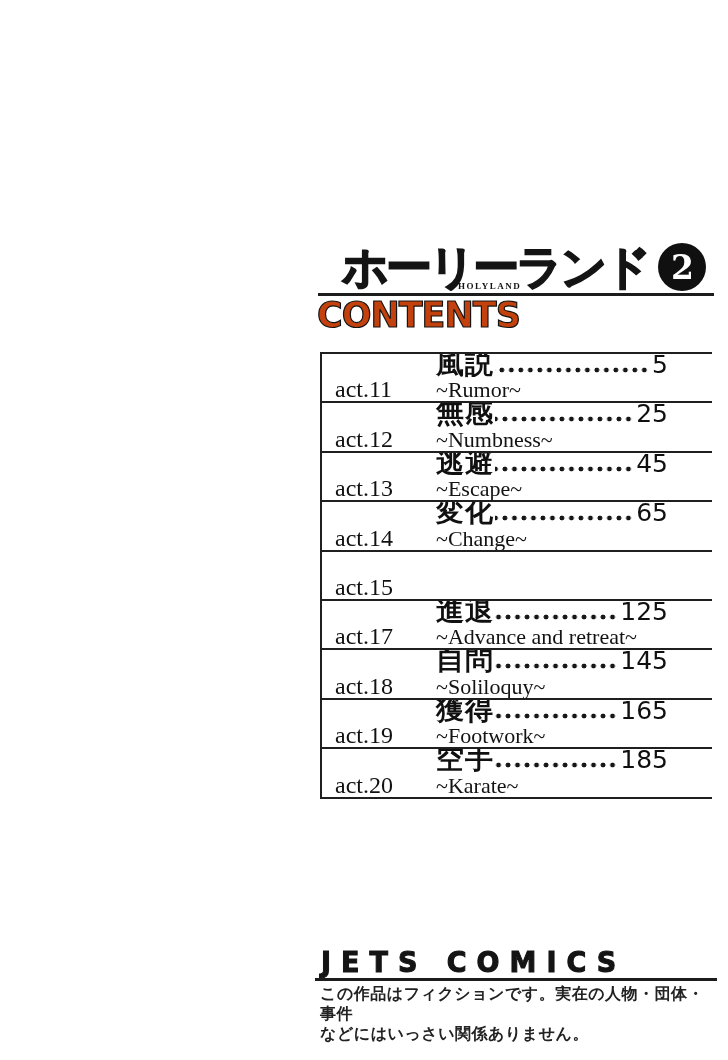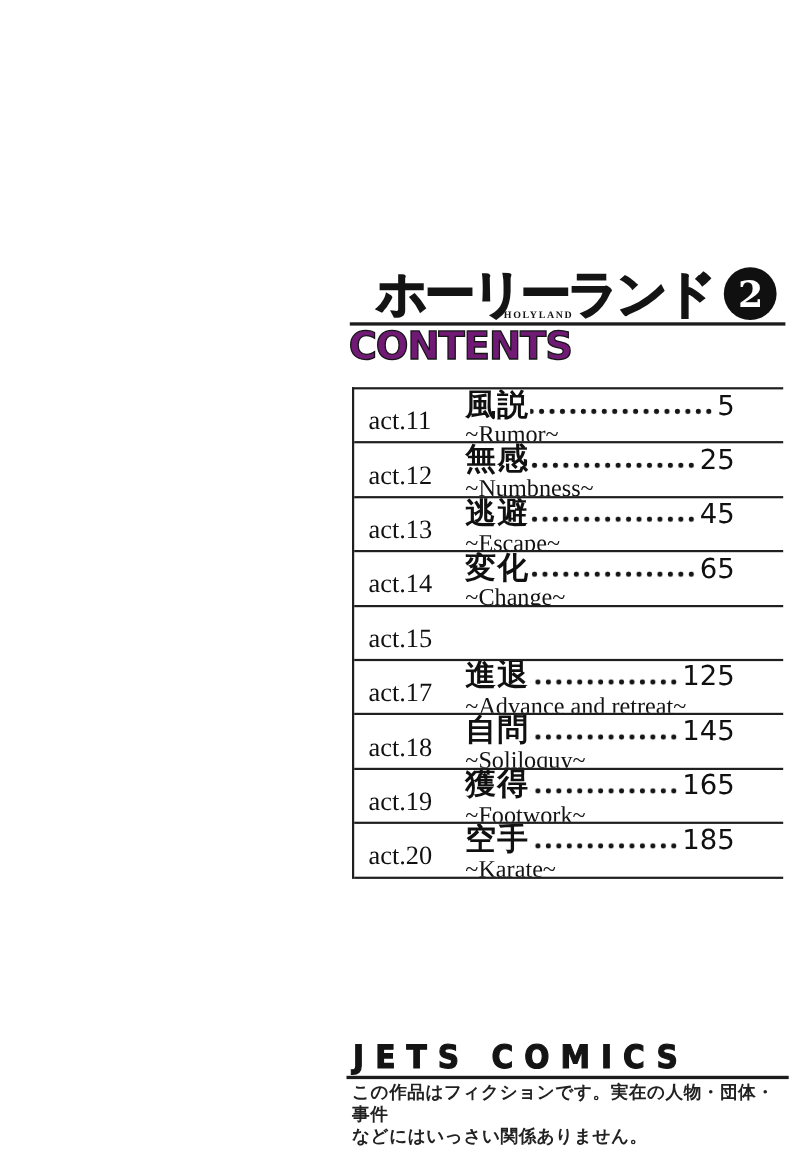--- a/index.html
+++ b/index.html
@@ -41,36 +41,37 @@
     margin-left: 10px; flex: 0 0 auto;
   }
   .title-rule {
     left: 318px; top: 293px; width: 396px; height: 3px;
     background: #1c1c1c;
   }
   .contents-heading {
     left: 317px; top: 298px;
     font-family: "DejaVu Sans", sans-serif;
     font-size: 35px; font-weight: 900; letter-spacing: -1px;
-    color: #701a75; -webkit-text-stroke: 1.2px #141414;
+    color: #c2410c; -webkit-text-stroke: 1.2px #141414;
     line-height: 1;
   }
 
   
   .toc {
     left: 320px; top: 352px; width: 392px;
     border-left: 2px solid #1f1f1f;
     border-top: 2px solid #1f1f1f;
     box-sizing: border-box;
   }
   .toc-row {
     height: 49.4px; box-sizing: border-box;
     border-bottom: 2px solid #1f1f1f;
-    display: flex; align-items: center;
+    display: flex; align-items: flex-end;
     overflow: hidden;
+    gap: 13px;
   }
   .toc-act {
     flex: 0 0 88px; padding: 11px 0 0 13px;
     font-family: "Liberation Serif", serif;
     font-size: 24px; line-height: 1; color: #111;
     white-space: nowrap;
   }
   .toc-main { flex: 1 1 auto; padding-top: 4px; min-width: 0; }
   .toc-line1 {
     display: flex; align-items: baseline;

